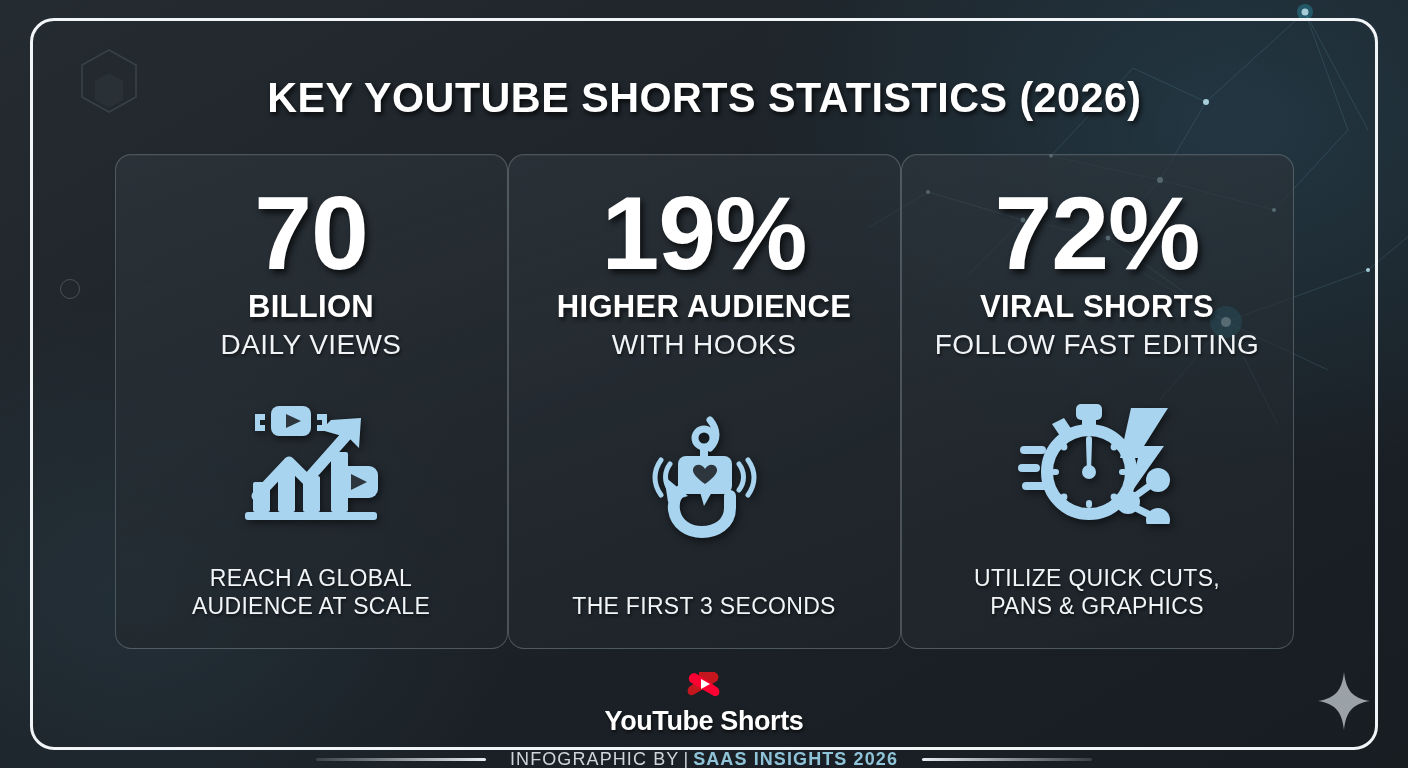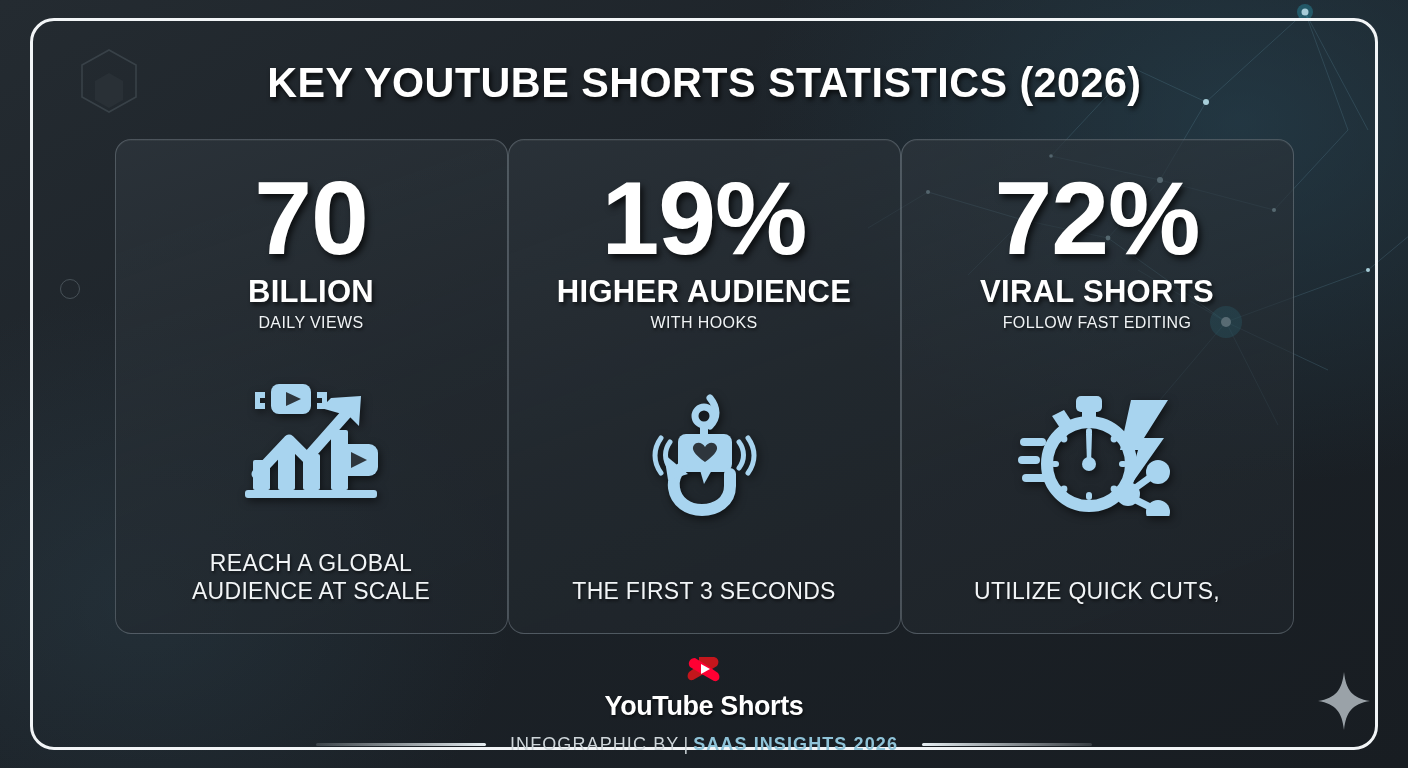--- a/index.html
+++ b/index.html
@@ -72,21 +72,21 @@
     left: 30px; top: 18px;
     width: 1348px; height: 732px;
     border: 3px solid #f2f5f7;
     border-radius: 24px;
     pointer-events: none;
   }
 
   
   .content {
     position: absolute;
-    left: 33px; top: 6px;
+    left: 33px; top: 21px;
     width: 1342px; height: 726px;
     display: flex;
     flex-direction: column;
     align-items: center;
     padding: 52px 48px 0 48px;
   }
 
   .title {
     font-size: 43px;
     font-weight: 800;
@@ -135,21 +135,21 @@
     font-weight: 800;
     color: #ffffff;
     letter-spacing: .3px;
     text-align: center;
     text-shadow: 2px 3px 4px rgba(0,0,0,.6);
     line-height: 1.05;
   }
 
   .stat-sub {
     margin-top: 6px;
-    font-size: 16px;
+    font-size: 28px;
     font-weight: 400;
     color: #f0f3f5;
     letter-spacing: .4px;
     text-align: center;
     text-shadow: 1px 2px 3px rgba(0,0,0,.55);
   }
 
   .icon-wrap {
     flex: 1 1 auto;
     display: flex;
@@ -385,20 +385,21 @@
             <path class="ic" d="M113 6 L150 6 L126 44 L146 44 L108 98 L120 56 L102 56 Z"></path>
 
             <circle class="ic" cx="110" cy="100" r="12"></circle>
             <circle class="ic" cx="140" cy="78" r="12"></circle>
             <circle class="ic" cx="140" cy="118" r="12"></circle>
             <path class="ic-line" style="stroke-width:7" d="M116 95 L134 82 M116 105 L134 114"></path>
           </svg>
         </div>
         <div class="card-footer">
           <div>UTILIZE QUICK CUTS,</div>
+          <div>PANS &amp; GRAPHICS</div>
         </div>
       </div>
 
     </div>
 
     <div class="brand-row">
       <svg class="yt-mark" viewBox="0 0 34 26">
         <path class="bolt-back" d="M12 1 L26 1 C31 1 33 6 30 10 L20 16 L6 24 C1 25 -1 20 2 16 L12 9 Z"></path>
         <path class="bolt-front" d="M8 2 C3 2 0 7 3 11 L13 17 L27 25 C32 26 34 21 31 17 L21 10 Z"></path>
         <path class="tri" d="M14 8 L23 13 L14 18 Z"></path>

